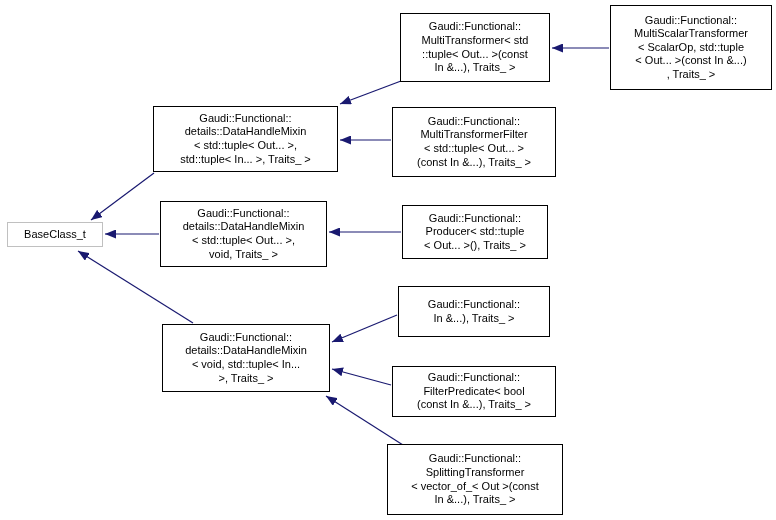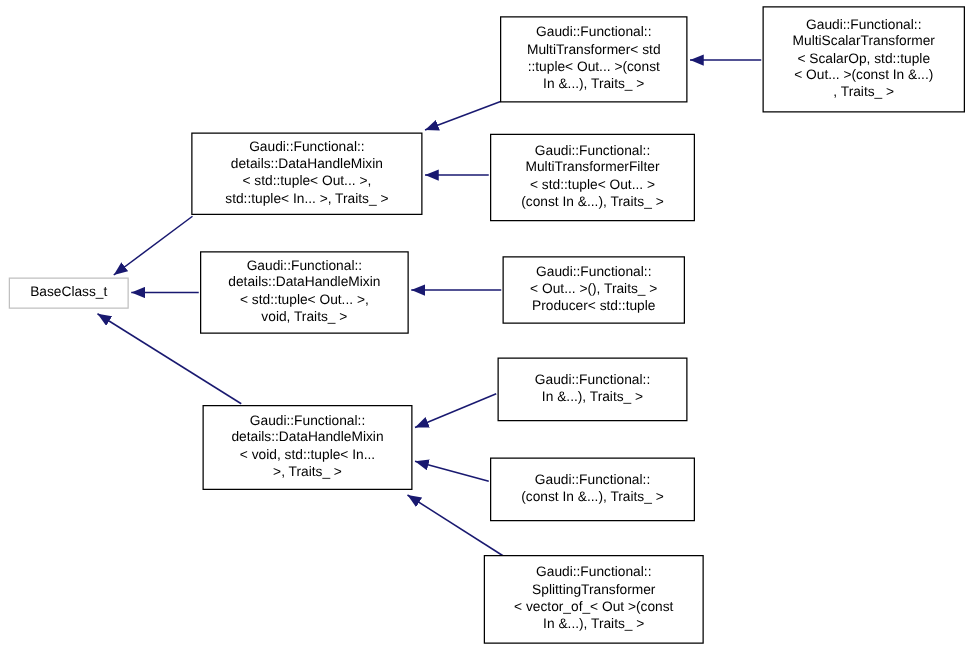--- a/index.html
+++ b/index.html
@@ -60,17 +60,17 @@
       <line x1="403" y1="445" x2="326" y2="396" stroke="#191970" stroke-width="1.2" marker-end="url(#arrowhead)"></line>
       <line x1="193" y1="323" x2="78" y2="251" stroke="#191970" stroke-width="1.2" marker-end="url(#arrowhead)"></line>
     </svg>
     <div class="node" title="BaseClass_t" style="left: 7px; top: 222px; width: 96px; height: 25px; border-color: rgb(192, 192, 192); color: rgb(0, 0, 0); align-items: flex-end;"><div class="label-line">BaseClass_t</div></div>
     <div class="node" title="Gaudi::Functional::details::DataHandleMixin&lt; std::tuple&lt; Out... &gt;, std::tuple&lt; In... &gt;, Traits_ &gt;" style="left: 153px; top: 106px; width: 185px; height: 66px; border-color: rgb(0, 0, 0); color: rgb(0, 0, 0);"><div class="label-line">Gaudi::Functional::</div><div class="label-line">details::DataHandleMixin</div><div class="label-line">&lt; std::tuple&lt; Out... &gt;,</div><div class="label-line">std::tuple&lt; In... &gt;, Traits_ &gt;</div></div>
     <div class="node" title="Gaudi::Functional::details::DataHandleMixin&lt; std::tuple&lt; Out... &gt;, void, Traits_ &gt;" style="left: 160px; top: 201px; width: 167px; height: 66px; border-color: rgb(0, 0, 0); color: rgb(0, 0, 0);"><div class="label-line">Gaudi::Functional::</div><div class="label-line">details::DataHandleMixin</div><div class="label-line">&lt; std::tuple&lt; Out... &gt;,</div><div class="label-line">void, Traits_ &gt;</div></div>
     <div class="node" title="Gaudi::Functional::details::DataHandleMixin&lt; void, std::tuple&lt; In... &gt;, Traits_ &gt;" style="left: 162px; top: 324px; width: 168px; height: 68px; border-color: rgb(0, 0, 0); color: rgb(0, 0, 0);"><div class="label-line">Gaudi::Functional::</div><div class="label-line">details::DataHandleMixin</div><div class="label-line">&lt; void, std::tuple&lt; In...</div><div class="label-line">&gt;, Traits_ &gt;</div></div>
     <div class="node" title="Gaudi::Functional::MultiTransformer&lt; std::tuple&lt; Out... &gt;(const In &amp;...), Traits_ &gt;" style="left: 400px; top: 13px; width: 150px; height: 69px; border-color: rgb(0, 0, 0); color: rgb(0, 0, 0);"><div class="label-line">Gaudi::Functional::</div><div class="label-line">MultiTransformer&lt; std</div><div class="label-line">::tuple&lt; Out... &gt;(const</div><div class="label-line">In &amp;...), Traits_ &gt;</div></div>
     <div class="node" title="Gaudi::Functional::MultiScalarTransformer&lt; ScalarOp, std::tuple&lt; Out... &gt;(const In &amp;...), Traits_ &gt;" style="left: 610px; top: 5px; width: 162px; height: 85px; border-color: rgb(0, 0, 0); color: rgb(0, 0, 0);"><div class="label-line">Gaudi::Functional::</div><div class="label-line">MultiScalarTransformer</div><div class="label-line">&lt; ScalarOp, std::tuple</div><div class="label-line">&lt; Out... &gt;(const In &amp;...)</div><div class="label-line">, Traits_ &gt;</div></div>
     <div class="node" title="Gaudi::Functional::MultiTransformerFilter&lt; std::tuple&lt; Out... &gt;(const In &amp;...), Traits_ &gt;" style="left: 392px; top: 107px; width: 164px; height: 70px; border-color: rgb(0, 0, 0); color: rgb(0, 0, 0);"><div class="label-line">Gaudi::Functional::</div><div class="label-line">MultiTransformerFilter</div><div class="label-line">&lt; std::tuple&lt; Out... &gt;</div><div class="label-line">(const In &amp;...), Traits_ &gt;</div></div>
-    <div class="node" title="Gaudi::Functional::Producer&lt; std::tuple&lt; Out... &gt;(), Traits_ &gt;" style="left: 402px; top: 205px; width: 146px; height: 54px; border-color: rgb(0, 0, 0); color: rgb(0, 0, 0);"><div class="label-line">Gaudi::Functional::</div><div class="label-line">&lt; Out... &gt;(), Traits_ &gt;</div><div class="label-line">Producer&lt; std::tuple</div></div>
+    <div class="node" title="Gaudi::Functional::Producer&lt; std::tuple&lt; Out... &gt;(), Traits_ &gt;" style="left: 402px; top: 205px; width: 146px; height: 54px; border-color: rgb(0, 0, 0); color: rgb(0, 0, 0);"><div class="label-line">Gaudi::Functional::</div><div class="label-line">Producer&lt; std::tuple</div><div class="label-line">&lt; Out... &gt;(), Traits_ &gt;</div></div>
     <div class="node" title="Gaudi::Functional::Consumer&lt; void(const In &amp;...), Traits_ &gt;" style="left: 398px; top: 286px; width: 152px; height: 51px; border-color: rgb(0, 0, 0); color: rgb(0, 0, 0);"><div class="label-line">Gaudi::Functional::</div><div class="label-line">In &amp;...), Traits_ &gt;</div></div>
-    <div class="node" title="Gaudi::Functional::FilterPredicate&lt; bool (const In &amp;...), Traits_ &gt;" style="left: 392px; top: 366px; width: 164px; height: 51px; border-color: rgb(0, 0, 0); color: rgb(0, 0, 0);"><div class="label-line">Gaudi::Functional::</div><div class="label-line">(const In &amp;...), Traits_ &gt;</div></div>
+    <div class="node" title="Gaudi::Functional::FilterPredicate&lt; bool (const In &amp;...), Traits_ &gt;" style="left: 392px; top: 366px; width: 164px; height: 51px; border-color: rgb(0, 0, 0); color: rgb(0, 0, 0);"><div class="label-line">Gaudi::Functional::</div><div class="label-line">FilterPredicate&lt; bool</div><div class="label-line">(const In &amp;...), Traits_ &gt;</div></div>
     <div class="node" title="Gaudi::Functional::SplittingTransformer&lt; vector_of_&lt; Out &gt;(const In &amp;...), Traits_ &gt;" style="left: 387px; top: 444px; width: 176px; height: 71px; border-color: rgb(0, 0, 0); color: rgb(0, 0, 0);"><div class="label-line">Gaudi::Functional::</div><div class="label-line">SplittingTransformer</div><div class="label-line">&lt; vector_of_&lt; Out &gt;(const</div><div class="label-line">In &amp;...), Traits_ &gt;</div></div>
   </div>
 
 </body></html>

